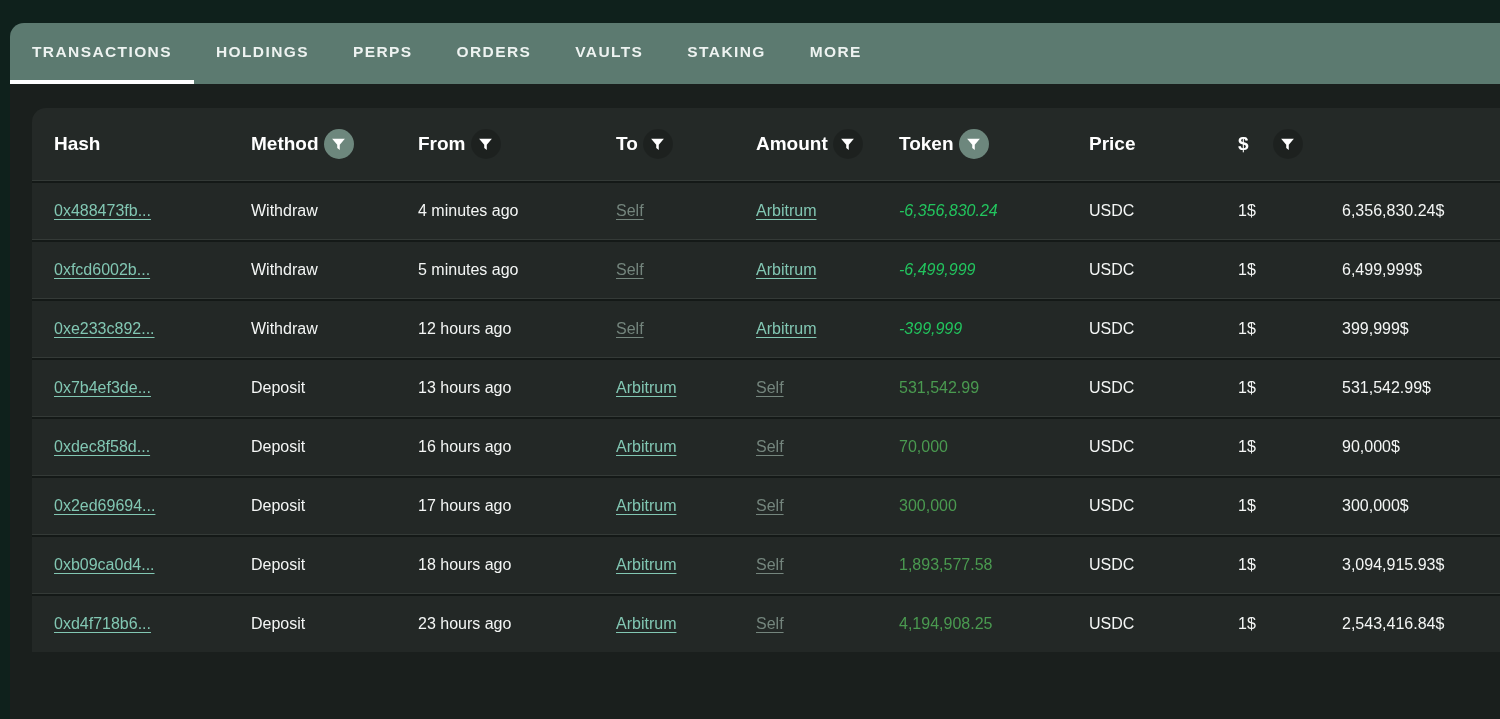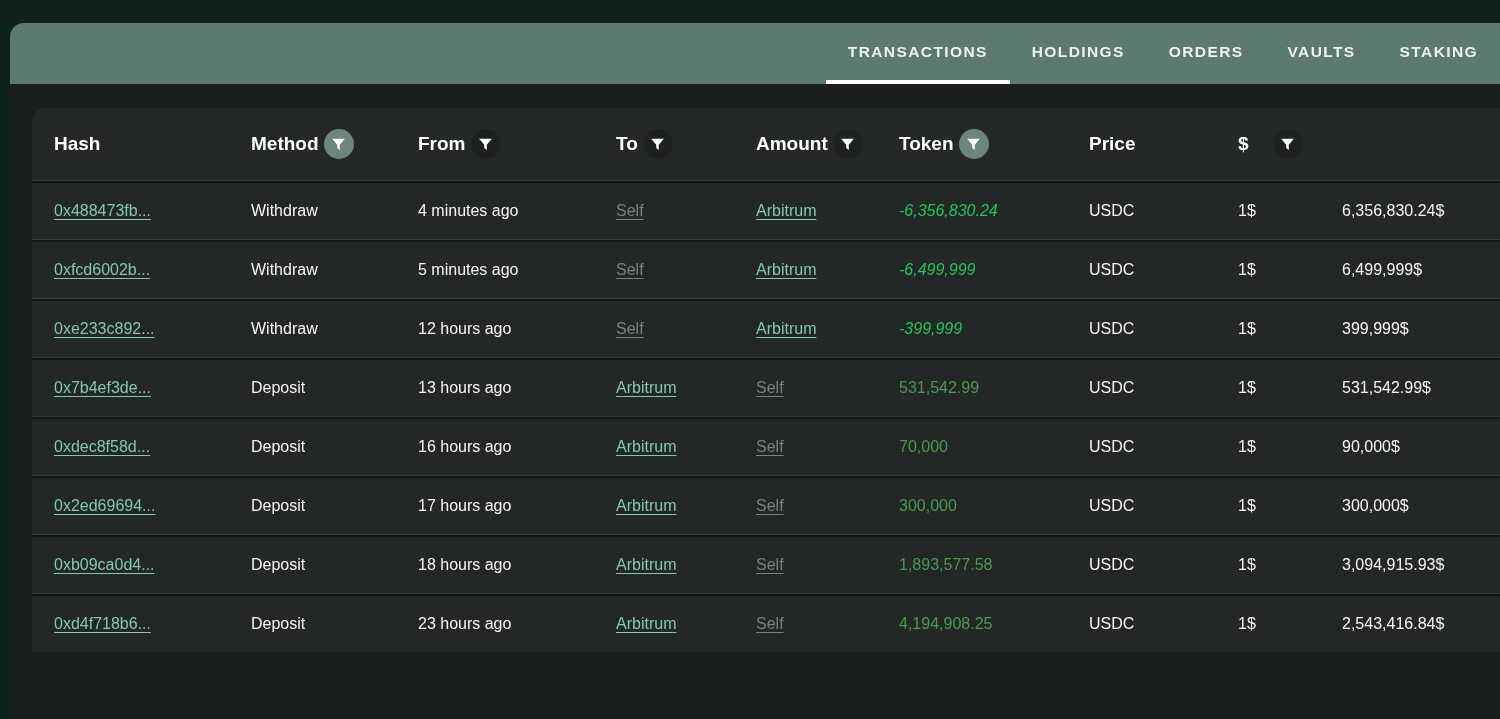--- a/index.html
+++ b/index.html
@@ -8,21 +8,21 @@
     width:1500px; height:719px;
     background:#0f211c;
     font-family:"Liberation Sans", sans-serif;
     overflow:hidden; position:relative;
   }
   
   .tabbar {
     position:absolute; left:10px; top:23px; right:0; height:61px;
     background:#5c7a70;
     border-top-left-radius:14px;
-    display:flex; align-items:stretch;justify-content:flex-end;
+    display:flex; align-items:stretch;
   }
   .tab {
     display:flex; align-items:center;
     padding:0 22px;
     color:#eef3f1;
     font-size:15.5px; font-weight:700; letter-spacing:1.4px;
     border-bottom:4px solid transparent;
     cursor:pointer; white-space:nowrap;
   }
   .tab.active { border-bottom-color:#ffffff; }
@@ -80,27 +80,33 @@
 <body>
 
 <nav class="tabbar">
     <div class="tab active">
       <span>TRANSACTIONS</span>
     </div>
     <div class="tab">
       <span>HOLDINGS</span>
     </div>
     <div class="tab">
+      <span>PERPS</span>
+    </div>
+    <div class="tab">
       <span>ORDERS</span>
     </div>
     <div class="tab">
       <span>VAULTS</span>
     </div>
     <div class="tab">
       <span>STAKING</span>
+    </div>
+    <div class="tab">
+      <span>MORE</span>
     </div>
   </nav>
 
 <div class="panel">
   <div class="table">
     <div class="grid thead">
         <div class="hcell">
           <span>Hash</span>
         </div>
         <div class="hcell">

